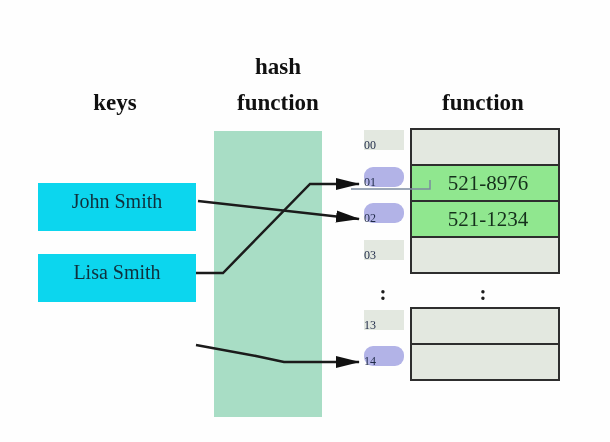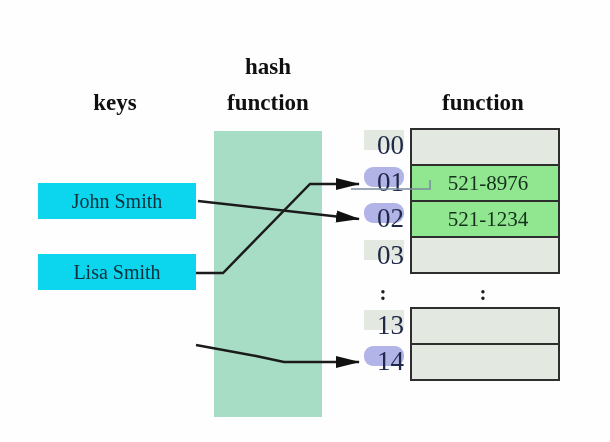--- a/index.html
+++ b/index.html
@@ -5,40 +5,40 @@
   html,body { margin:0; padding:0; background:#ffffff; }
   .canvas {
     position:relative; width:610px; height:442px; background:#fefefe;
     font-family:"Liberation Serif","DejaVu Serif",serif; overflow:hidden;
   }
   .hdr {
     position:absolute; text-align:center; font-weight:bold; font-size:23px;
     color:#101010; line-height:36px;
   }
   #hdr-keys    { left:55px;  top:85px; width:120px;font-family:Liberation Serif, serif; }
-  #hdr-hash    { left:198px; top:49px; width:140px; }
+  #hdr-hash    { left:208px; top:49px; width:140px; }
   #hdr-buckets { left:413px; top:85px; width:140px; }
 
   .hashfn-block {
     position:absolute; left:214px; top:131px; width:108px; height:286px;
     background:var(--teal,#a8ddc5);
   }
   .key {
-    position:absolute; left:38px; width:158px; height:36px;
+    position:absolute; left:38px; width:158px; height:48px;
     background:var(--cyan,#0cd6ee); color:#10303c;
     font-size:20px; text-align:center; line-height:36px;
   }
   #key-john   { top:183px; }
   #key-lisa   { top:254px; }
   #key-sandra { top:326px; }
 
   .idx {
     position:absolute; left:364px; width:40px; height:20px;
     background:var(--cell-empty,#e3e8e0); color:#1e2947;
-    font-size:27px; text-align:right; line-height:31px;
+    font-size:12px; text-align:left; line-height:31px;
   }
   .idx.hl { background:var(--purple,#b2b3e7);border-radius:9px; }
   #idx-00 { top:130px; } #idx-01 { top:167px; } #idx-02 { top:203px; }
   #idx-03 { top:240px; } #idx-13 { top:310px; } #idx-14 { top:346px; }
   #idx-15 { top:383px; }
 
   .btable {
     position:absolute; left:410px; width:146px;
     border:2px solid var(--border-dark,#2e2e2e);
     background:var(--cell-empty,#e3e8e0);

